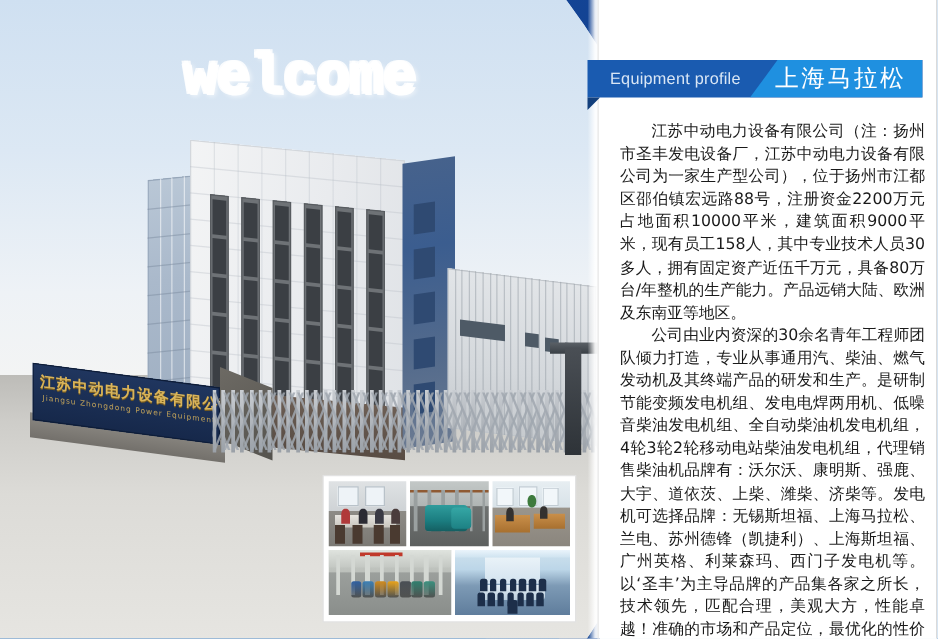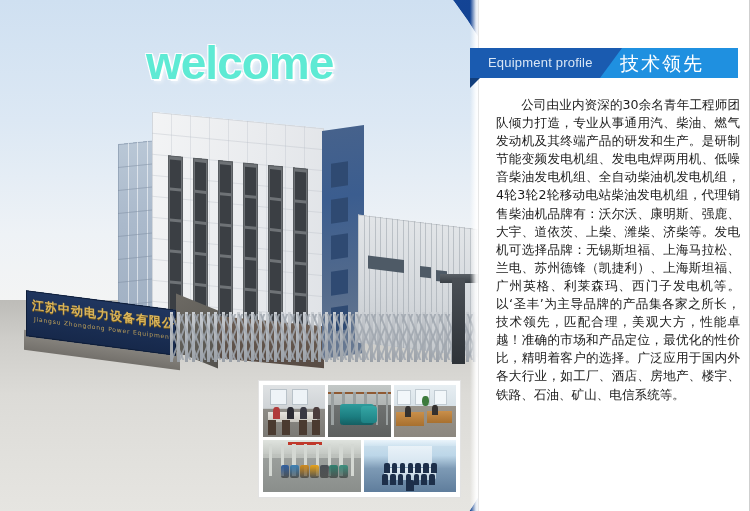--- a/index.html
+++ b/index.html
@@ -180,23 +180,23 @@
   }
   .gatebeam{
     position:absolute; left:440px; top:274px; width:40px; height:9px;
     background:linear-gradient(180deg,#5a6066 0%,#3a4046 100%);
   }
 
   
   .welcome{
     position:absolute; left:146px; top:36px;
     font-size:46px; font-weight:bold;
-    color:#5eead4;
+    color:#ffffff;
     letter-spacing:-1px;
-    font-family:Liberation Sans, sans-serif;
+    font-family:Liberation Mono, monospace;
     text-shadow:
       2px 2px 0 rgba(255,255,255,.95),
       -1px -1px 0 rgba(255,255,255,.85),
       1px -1px 0 rgba(255,255,255,.85),
       -1px 1px 0 rgba(255,255,255,.85),
       3px 3px 4px rgba(255,255,255,.7);
   }
 
   
   .collage{
@@ -684,23 +684,24 @@
   <div class="seam"></div>
 
   <div class="right">
     <div class="right-edge-l"></div>
     <div class="right-edge"></div>
 
     <div class="banner">
       <div class="banner-main">
         <div class="banner-cn-bg"></div>
         <div class="banner-en">Equipment profile</div>
-        <div class="banner-cn">技术领先</div>
+        <div class="banner-cn">上海马拉松</div>
       </div>
       <div class="banner-tab"></div>
     </div>
 
     <div class="body-text">
+      <p>江苏中动电力设备有限公司（注：扬州市圣丰发电设备厂，江苏中动电力设备有限公司为一家生产型公司），位于扬州市江都区邵伯镇宏远路88号，注册资金2200万元占地面积10000平米，建筑面积9000平米，现有员工158人，其中专业技术人员30多人，拥有固定资产近伍千万元，具备80万台/年整机的生产能力。产品远销大陆、欧洲及东南亚等地区。</p>
       <p>公司由业内资深的30余名青年工程师团队倾力打造，专业从事通用汽、柴油、燃气发动机及其终端产品的研发和生产。是研制节能变频发电机组、发电电焊两用机、低噪音柴油发电机组、全自动柴油机发电机组，4轮3轮2轮移动电站柴油发电机组，代理销售柴油机品牌有：沃尔沃、康明斯、强鹿、大宇、道依茨、上柴、潍柴、济柴等。发电机可选择品牌：无锡斯坦福、上海马拉松、兰电、苏州德锋（凯捷利）、上海斯坦福、广州英格、利莱森玛、西门子发电机等。 以‘圣丰’为主导品牌的产品集各家之所长，技术领先，匹配合理，美观大方，性能卓越！准确的市场和产品定位，最优化的性价比，精明着客户的选择。广泛应用于国内外各大行业，如工厂、酒店、房地产、楼宇、铁路、石油、矿山、电信系统等。</p>
     </div>
   </div>
 
 </div>
 
 </body></html>

